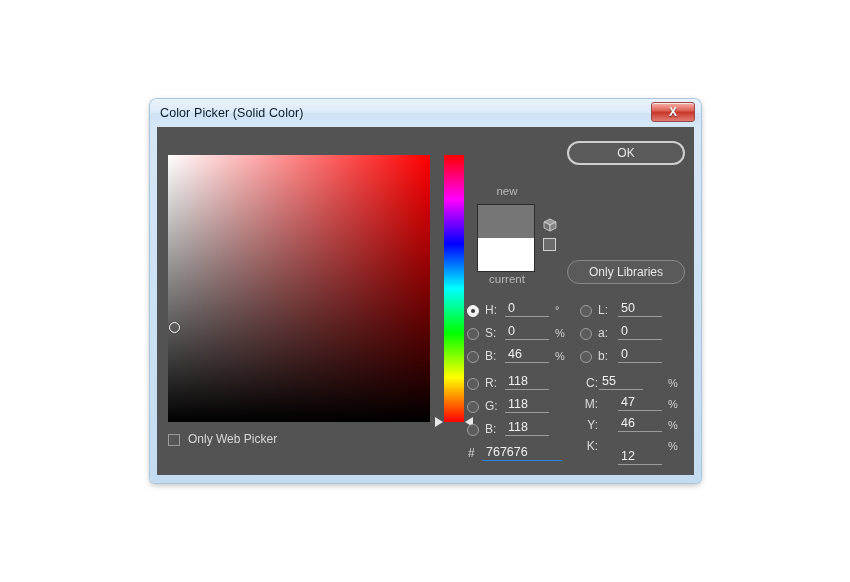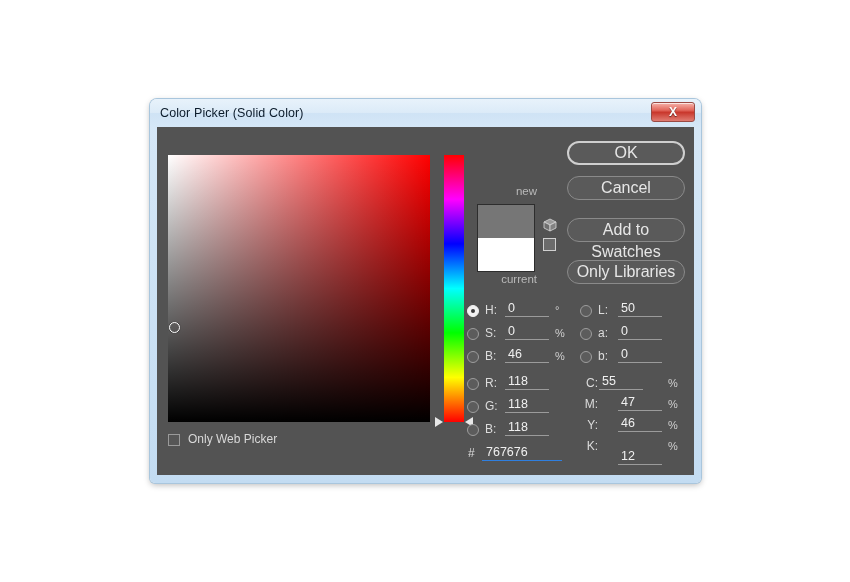--- a/index.html
+++ b/index.html
@@ -133,21 +133,21 @@
     pointer-events: none;
   }
   .hue-arrow.left  { border-left: 8px solid #e8e8e8; }
   .hue-arrow.right { border-right: 8px solid #e8e8e8; }
 
   
   .swatch-label {
     position: absolute;
     font-size: 11.5px;
     color: #b9b9b9;
-    text-align: right;
+    text-align: center;
     width: 60px;
   }
   .swatch-box {
     position: absolute;
     left: 320px;
     width: 58px;
     height: 68px;
     border: 1px solid #2d2d2d;
     box-sizing: border-box;
   }
@@ -177,21 +177,21 @@
   
   .btn {
     position: absolute;
     left: 410px;
     width: 118px;
     height: 24px;
     border-radius: 12px;
     border: 1px solid #8a8a8a;
     background: #5a5a5a;
     color: #e6e6e6;
-    font-size: 16px;
+    font-size: 12px;
     text-align: center;
     line-height: 22px;
     cursor: pointer;
     box-sizing: border-box;
     user-select: none;
   }
   .btn.primary {
     border: 2px solid #cfcfcf;
     line-height: 20px;
   }
@@ -336,22 +336,20 @@
         <svg width="14" height="14" viewBox="0 0 14 14">
           <polygon points="7,1 13,4 7,7 1,4" fill="#9a9a9a" stroke="#d8d8d8" stroke-width="0.8"></polygon>
           <polygon points="1,4 7,7 7,13 1,10" fill="#6f6f6f" stroke="#d8d8d8" stroke-width="0.8"></polygon>
           <polygon points="13,4 13,10 7,13 7,7" fill="#828282" stroke="#d8d8d8" stroke-width="0.8"></polygon>
         </svg>
       </div>
 
       <div class="web-icon"></div>
 
       <div class="btn primary btn-ok">OK</div>
-      <div class="btn btn-cancel">Cancel</div>
-      <div class="btn btn-swatches">Add to Swatches</div>
       <div class="btn btn-libraries">Only Libraries</div>
 
       <div class="webcolors-row">
         <div class="checkbox"></div>
         <div class="webcolors-label">Only Web Picker</div>
       </div>
 
       <div class="fields" id="field-host">
           <div class="radio on" style="left: 310px; top: 178px;"></div>
           <div class="flabel" style="left: 328px; top: 176px;">H:</div>

